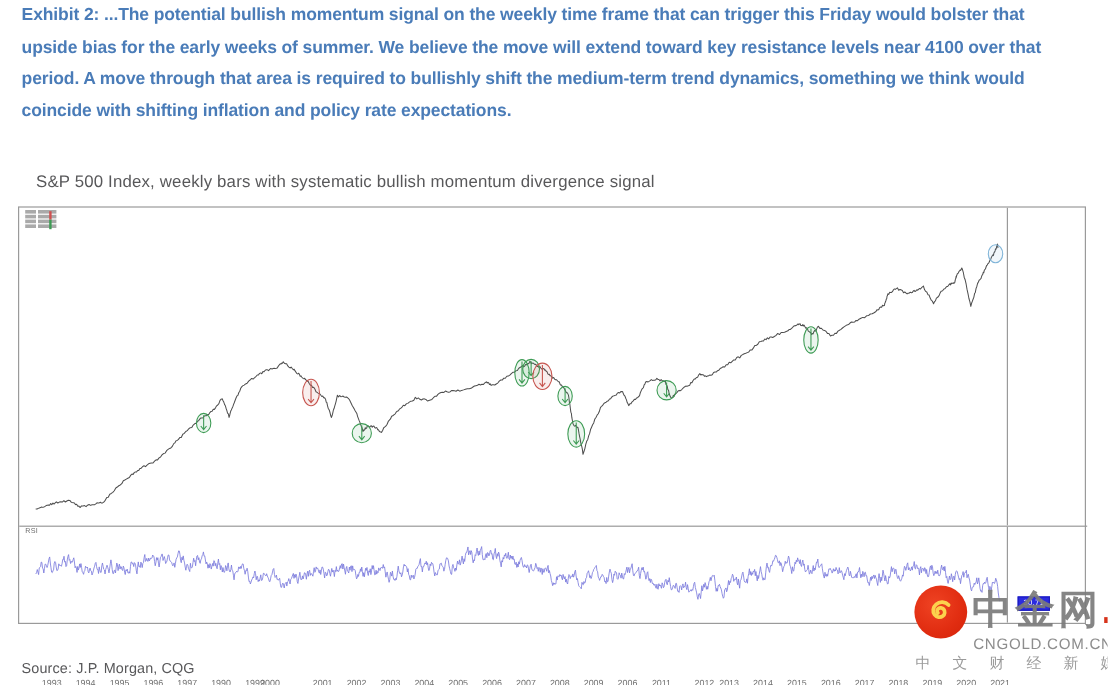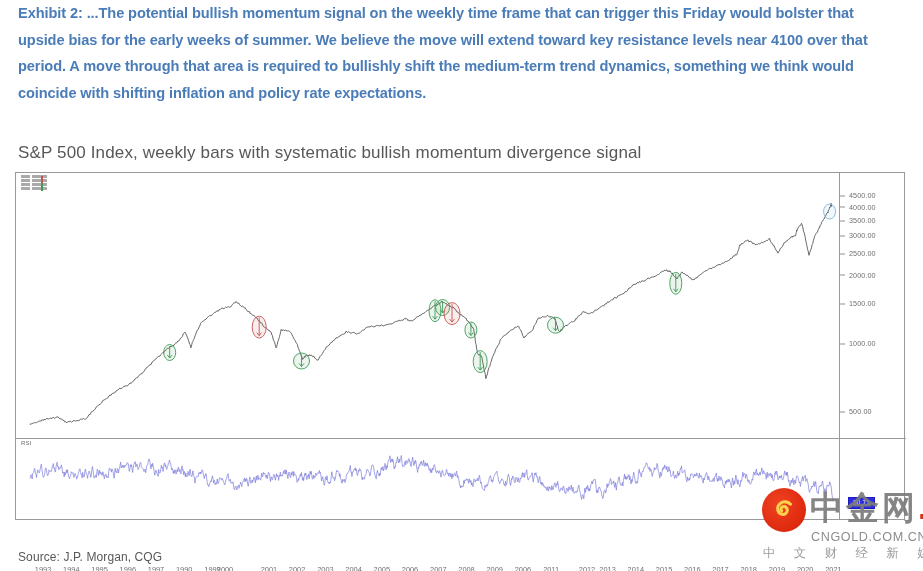--- a/index.html
+++ b/index.html
@@ -26,23 +26,23 @@
     font-size: 14.6px;
     font-weight: bold;
     line-height: 26.5px;
     letter-spacing: -0.1px;
     text-align: left;
   }
 
   
   #chart-subtitle {
     position: absolute;
-    left: 18px;
+    left: 30px;
     top: 143px;
-    font-size: 17px;
+    font-size: 14px;
     color: #58585a;
     letter-spacing: 0.15px;
     white-space: nowrap;
   }
 
   
   #source-line {
     position: absolute;
     left: 18px;
     top: 550px;
@@ -310,31 +310,20 @@
           <g>
             <ellipse cx="659.8" cy="110.3" rx="6" ry="11" fill="#3d9b54" fill-opacity="0.10" stroke="#3d9b54" stroke-width="0.9"></ellipse>
             <path d="M659.8 100.8 L659.8 118.8 M657.4 115.8 L659.8 118.8 L662.2 115.8" fill="none" stroke="#3d9b54" stroke-width="0.9"></path>
           </g>
           <g>
             <ellipse cx="813.6" cy="38.5" rx="6" ry="7.5" fill="#7fb4d8" fill-opacity="0.10" stroke="#7fb4d8" stroke-width="0.9"></ellipse>
           </g>
         </g>
     </svg>
 
-    <div class="y-ticks" id="price-y-ticks">
-        <div class="y-tick" style="top: 22.3px;">4500.00</div>
-        <div class="y-tick" style="top: 33.8px;">4000.00</div>
-        <div class="y-tick" style="top: 47px;">3500.00</div>
-        <div class="y-tick" style="top: 62.1px;">3000.00</div>
-        <div class="y-tick" style="top: 80px;">2500.00</div>
-        <div class="y-tick" style="top: 101.9px;">2000.00</div>
-        <div class="y-tick" style="top: 130.2px;">1500.00</div>
-        <div class="y-tick" style="top: 170px;">1000.00</div>
-        <div class="y-tick" style="top: 238.1px;">500.00</div>
-      </div>
     <div class="axis-rule" style="left:823px;"></div>
   </div>
 
   <div id="rsi-panel">
     <div id="rsi-label">RSI</div>
 
     <svg class="panel-svg" width="890" height="80" viewBox="0 0 890 80">
       <polyline id="rsi-line" fill="none" stroke="#7b7bdc" stroke-width="0.7" stroke-linejoin="round" stroke-linecap="round" points="14.00,39.05 14.54,37.95 15.09,35.64 15.63,37.75 16.17,39.81 16.71,34.26 17.26,33.85 17.80,33.29 18.34,29.38 18.89,29.68 19.43,34.48 19.97,35.04 20.52,38.50 21.06,34.53 21.60,31.11 22.14,31.18 22.69,32.35 23.23,33.94 23.77,32.22 24.32,29.40 24.86,26.52 25.40,25.12 25.94,30.17 26.49,34.15 27.03,37.74 27.57,38.19 28.12,36.72 28.66,35.91 29.20,30.25 29.75,28.94 30.29,29.68 30.83,33.54 31.37,36.44 31.92,36.32 32.46,35.11 33.00,30.85 33.55,32.14 34.09,32.24 34.63,32.24 35.17,32.92 35.72,30.78 36.26,27.24 36.80,27.41 37.35,24.55 37.89,29.45 38.43,28.79 38.97,33.17 39.52,32.53 40.06,27.61 40.60,24.76 41.15,23.18 41.69,27.91 42.23,27.28 42.78,30.59 43.32,28.65 43.86,29.75 44.40,29.25 44.95,27.32 45.49,25.85 46.03,29.32 46.58,34.15 47.12,32.93 47.66,34.38 48.20,38.03 48.75,33.07 49.29,36.06 49.83,34.31 50.38,30.93 50.92,33.87 51.46,30.66 52.01,34.08 52.55,37.60 53.09,38.24 53.63,39.59 54.18,37.19 54.72,36.33 55.26,32.81 55.81,33.78 56.35,34.33 56.89,33.53 57.43,37.29 57.98,38.42 58.52,36.01 59.06,34.41 59.61,36.56 60.15,36.97 60.69,40.14 61.24,38.70 61.78,36.75 62.32,34.39 62.86,32.81 63.41,30.35 63.95,29.64 64.49,33.25 65.04,35.57 65.58,35.57 66.12,38.92 66.66,33.40 67.21,36.10 67.75,37.95 68.29,37.95 68.84,32.45 69.38,30.16 69.92,32.93 70.47,35.40 71.01,35.93 71.55,39.31 72.09,35.53 72.64,33.84 73.18,31.99 73.72,33.69 74.27,35.46 74.81,38.40 75.35,35.06 75.89,30.98 76.44,27.54 76.98,30.79 77.52,35.66 78.07,38.91 78.61,38.97 79.15,36.42 79.70,36.13 80.24,38.47 80.78,34.08 81.32,30.21 81.87,31.77 82.41,36.50 82.95,33.00 83.50,31.08 84.04,35.23 84.58,33.06 85.12,33.40 85.67,35.77 86.21,36.43 86.75,32.74 87.30,34.19 87.84,37.84 88.38,39.78 88.92,35.86 89.47,36.64 90.01,35.23 90.55,38.32 91.10,38.63 91.64,37.36 92.18,38.70 92.73,32.91 93.27,29.31 93.81,29.38 94.35,30.95 94.90,30.41 95.44,33.14 95.98,29.82 96.53,30.44 97.07,32.56 97.61,36.68 98.15,39.24 98.70,33.21 99.24,29.26 99.78,33.16 100.33,32.55 100.87,33.93 101.41,29.43 101.96,30.86 102.50,33.97 103.04,30.51 103.58,29.76 104.13,25.59 104.67,23.11 105.21,28.84 105.76,28.17 106.30,26.30 106.84,28.48 107.38,28.91 107.93,26.00 108.47,28.36 109.01,27.34 109.56,26.06 110.10,26.37 110.64,26.07 111.19,23.56 111.73,24.41 112.27,24.65 112.81,28.98 113.36,32.46 113.90,29.86 114.44,25.71 114.99,27.74 115.53,25.73 116.07,30.37 116.61,33.49 117.16,29.45 117.70,25.46 118.24,24.96 118.79,22.87 119.33,22.84 119.87,28.09 120.42,26.23 120.96,24.80 121.50,27.30 122.04,30.60 122.59,29.62 123.13,28.52 123.67,25.44 124.22,23.45 124.76,23.60 125.30,27.58 125.84,28.65 126.39,28.95 126.93,29.50 127.47,31.21 128.02,32.56 128.56,31.28 129.10,30.10 129.65,33.76 130.19,30.59 130.73,27.21 131.27,25.89 131.82,25.12 132.36,22.27 132.90,20.03 133.45,20.21 133.99,23.32 134.53,28.28 135.07,29.92 135.62,25.38 136.16,27.53 136.70,24.25 137.25,27.89 137.79,30.11 138.33,33.56 138.87,36.19 139.42,32.92 139.96,31.18 140.50,31.97 141.05,34.74 141.59,35.87 142.13,37.31 142.68,30.41 143.22,34.07 143.76,34.25 144.30,33.44 144.85,29.57 145.39,26.16 145.93,28.96 146.48,28.09 147.02,32.48 147.56,27.61 148.10,24.33 148.65,23.89 149.19,27.60 149.73,25.75 150.28,29.45 150.82,30.45 151.36,27.56 151.91,26.68 152.45,24.17 152.99,23.16 153.53,20.91 154.08,24.45 154.62,24.27 155.16,27.65 155.71,30.90 156.25,29.37 156.79,31.06 157.33,34.52 157.88,31.53 158.42,34.15 158.96,30.64 159.51,31.91 160.05,35.22 160.59,32.85 161.14,30.59 161.68,32.79 162.22,28.10 162.76,28.62 163.31,32.50 163.85,30.42 164.39,33.68 164.94,34.95 165.48,30.33 166.02,26.85 166.56,31.45 167.11,30.62 167.65,35.82 168.19,32.30 168.74,34.09 169.28,37.69 169.82,33.95 170.37,37.26 170.91,38.01 171.45,36.67 171.99,32.29 172.54,33.74 173.08,36.69 173.62,32.14 174.17,30.11 174.71,35.00 175.25,37.09 175.79,37.69 176.34,35.63 176.88,31.85 177.42,36.14 177.97,36.64 178.51,40.31 179.05,44.17 179.59,39.21 180.14,38.30 180.68,38.00 181.22,36.97 181.77,37.63 182.31,37.29 182.85,33.51 183.40,33.58 183.94,35.03 184.48,33.03 185.02,34.70 185.57,32.09 186.11,30.86 186.65,31.07 187.20,34.86 187.74,36.51 188.28,39.55 188.82,36.33 189.37,36.64 189.91,34.50 190.45,37.06 191.00,41.89 191.54,45.70 192.08,45.22 192.63,47.65 193.17,46.24 193.71,44.33 194.25,43.35 194.80,41.78 195.34,42.58 195.88,39.15 196.43,36.84 196.97,39.14 197.51,44.14 198.05,41.37 198.60,41.42 199.14,45.67 199.68,44.21 200.23,45.26 200.77,42.74 201.31,40.03 201.86,44.66 202.40,44.51 202.94,42.64 203.48,38.80 204.03,38.73 204.57,39.78 205.11,40.54 205.66,40.93 206.20,39.11 206.74,40.91 207.28,42.11 207.83,43.40 208.37,45.43 208.91,45.74 209.46,43.42 210.00,40.62 210.54,40.05 211.09,37.66 211.63,35.29 212.17,34.73 212.71,39.71 213.26,42.22 213.80,41.67 214.34,40.20 214.89,43.95 215.43,43.44 215.97,44.53 216.51,43.76 217.06,42.87 217.60,47.57 218.14,50.44 218.69,50.38 219.23,47.67 219.77,46.91 220.32,48.65 220.86,50.98 221.40,47.61 221.94,47.03 222.49,46.16 223.03,49.38 223.57,45.94 224.12,45.40 224.66,43.17 225.20,45.69 225.74,47.65 226.29,43.80 226.83,43.16 227.37,41.74 227.92,40.10 228.46,38.85 229.00,42.98 229.54,39.90 230.09,42.14 230.63,39.39 231.17,41.10 231.72,45.71 232.26,47.23 232.80,43.56 233.35,40.85 233.89,37.87 234.43,42.46 234.97,44.32 235.52,43.73 236.06,40.89 236.60,43.50 237.15,41.16 237.69,38.31 238.23,38.44 238.77,40.05 239.32,43.72 239.86,39.07 240.40,37.01 240.95,41.29 241.49,37.09 242.03,36.23 242.58,40.52 243.12,38.77 243.66,39.22 244.20,40.14 244.75,41.16 245.29,37.03 245.83,34.09 246.38,37.93 246.92,37.20 247.46,33.42 248.00,34.85 248.55,34.25 249.09,35.38 249.63,37.61 250.18,38.64 250.72,35.92 251.26,39.75 251.81,36.72 252.35,33.46 252.89,33.71 253.43,35.35 253.98,38.92 254.52,42.62 255.06,37.87 255.61,38.24 256.15,40.90 256.69,40.33 257.23,37.18 257.78,35.34 258.32,36.01 258.86,39.00 259.41,41.18 259.95,37.73 260.49,34.69 261.04,37.71 261.58,36.15 262.12,37.61 262.66,41.47 263.21,36.31 263.75,37.29 264.29,33.17 264.84,37.08 265.38,36.11 265.92,37.34 266.46,36.97 267.01,34.25 267.55,32.33 268.09,34.67 268.64,31.02 269.18,30.69 269.72,35.20 270.27,31.09 270.81,34.24 271.35,36.76 271.89,39.55 272.44,34.35 272.98,33.06 273.52,36.84 274.07,37.40 274.61,38.48 275.15,33.51 275.69,36.17 276.24,32.83 276.78,32.51 277.32,37.35 277.87,32.56 278.41,35.77 278.95,35.86 279.49,35.53 280.04,36.53 280.58,40.45 281.12,43.39 281.67,42.53 282.21,39.70 282.75,41.36 283.30,37.95 283.84,38.01 284.38,35.02 284.92,37.18 285.47,33.53 286.01,37.38 286.55,41.27 287.10,38.23 287.64,41.71 288.18,37.73 288.72,34.54 289.27,36.33 289.81,33.90 290.35,38.67 290.90,40.59 291.44,36.69 291.98,37.83 292.53,35.00 293.07,39.85 293.61,36.79 294.15,32.27 294.70,35.22 295.24,32.40 295.78,36.35 296.33,40.12 296.87,39.68 297.41,36.17 297.95,39.44 298.50,37.26 299.04,38.27 299.58,34.26 300.13,35.43 300.67,36.48 301.21,34.21 301.76,34.09 302.30,33.67 302.84,34.63 303.38,31.44 303.93,34.14 304.47,33.42 305.01,37.49 305.56,41.98 306.10,39.45 306.64,37.63 307.18,40.96 307.73,43.65 308.27,46.27 308.81,43.92 309.36,37.90 309.90,38.81 310.44,41.09 310.99,36.82 311.53,41.27 312.07,43.81 312.61,43.61 313.16,44.74 313.70,43.02 314.24,44.14 314.79,41.29 315.33,36.62 315.87,32.76 316.41,36.68 316.96,38.49 317.50,39.30 318.04,38.24 318.59,41.70 319.13,40.20 319.67,37.71 320.22,33.35 320.76,31.26 321.30,32.71 321.84,32.04 322.39,33.03 322.93,33.38 323.47,37.62 324.02,34.86 324.56,39.75 325.10,40.80 325.64,44.01 326.19,44.18 326.73,40.28 327.27,42.28 327.82,41.37 328.36,40.29 328.90,43.48 329.44,42.16 329.99,39.43 330.53,35.35 331.07,34.63 331.62,34.77 332.16,33.13 332.70,32.42 333.25,31.40 333.79,28.53 334.33,26.51 334.87,33.24 335.42,32.94 335.96,37.59 336.50,33.22 337.05,33.22 337.59,31.62 338.13,30.11 338.67,30.93 339.22,28.68 339.76,31.77 340.30,29.96 340.85,34.22 341.39,36.49 341.93,35.05 342.48,31.05 343.02,32.41 343.56,29.58 344.10,30.74 344.65,30.70 345.19,33.50 345.73,37.83 346.28,40.95 346.82,38.12 347.36,39.34 347.90,40.06 348.45,40.07 348.99,36.62 349.53,35.70 350.08,35.21 350.62,30.87 351.16,30.75 351.71,30.25 352.25,32.31 352.79,33.07 353.33,33.66 353.88,36.98 354.42,35.43 354.96,31.52 355.51,27.96 356.05,25.94 356.59,25.81 357.13,26.67 357.68,28.45 358.22,32.59 358.76,35.01 359.31,37.15 359.85,39.50 360.39,39.63 360.94,33.07 361.48,31.36 362.02,34.11 362.56,34.95 363.11,37.13 363.65,34.35 364.19,36.19 364.74,31.79 365.28,28.54 365.82,31.06 366.36,30.67 366.91,27.52 367.45,31.92 367.99,30.29 368.54,27.63 369.08,24.39 369.62,28.16 370.16,30.93 370.71,26.62 371.25,28.84 371.79,23.94 372.34,21.48 372.88,21.33 373.42,19.44 373.97,16.80 374.51,23.41 375.05,21.40 375.59,19.91 376.14,23.09 376.68,19.88 377.22,21.50 377.77,26.90 378.31,30.03 378.85,27.53 379.39,28.27 379.94,23.31 380.48,23.92 381.02,20.64 381.57,17.69 382.11,21.85 382.65,23.87 383.20,20.16 383.74,23.28 384.28,19.43 384.82,18.47 385.37,16.50 385.91,23.07 386.45,27.34 387.00,27.51 387.54,26.66 388.08,27.45 388.62,23.57 389.17,22.28 389.71,25.81 390.25,21.47 390.80,21.79 391.34,24.33 391.88,23.48 392.43,20.02 392.97,19.47 393.51,22.78 394.05,22.28 394.60,26.97 395.14,27.47 395.68,22.58 396.23,20.85 396.77,18.02 397.31,24.29 397.85,26.52 398.40,22.41 398.94,24.56 399.48,21.03 400.03,22.74 400.57,28.05 401.11,30.32 401.66,33.40 402.20,28.22 402.74,29.39 403.28,25.58 403.83,26.85 404.37,23.42 404.91,24.34 405.46,22.08 406.00,25.86 406.54,26.36 407.08,24.30 407.63,21.20 408.17,26.83 408.71,27.43 409.26,23.50 409.80,26.20 410.34,24.58 410.89,27.09 411.43,24.33 411.97,27.27 412.51,26.93 413.06,31.18 413.60,31.34 414.14,29.50 414.69,33.86 415.23,30.90 415.77,33.51 416.31,29.10 416.86,31.11 417.40,27.83 417.94,26.37 418.49,25.55 419.03,28.08 419.57,31.79 420.11,33.57 420.66,33.65 421.20,31.51 421.74,33.07 422.29,32.75 422.83,34.34 423.37,31.75 423.92,32.13 424.46,35.11 425.00,38.11 425.54,34.71 426.09,31.94 426.63,31.18 427.17,35.21 427.72,36.29 428.26,36.76 428.80,36.61 429.34,35.15 429.89,33.99 430.43,30.45 430.97,31.97 431.52,34.78 432.06,34.00 432.60,37.07 433.15,33.86 433.69,34.54 434.23,37.90 434.77,34.27 435.32,35.34 435.86,39.75 436.40,34.93 436.95,37.80 437.49,37.90 438.03,34.65 438.57,34.31 439.12,35.11 439.66,37.09 440.20,33.57 440.75,32.16 441.29,38.42 441.83,36.48 442.38,38.96 442.92,40.98 443.46,44.74 444.00,46.66 444.55,49.06 445.09,46.64 445.63,48.15 446.18,46.95 446.72,47.78 447.26,47.60 447.80,41.60 448.35,44.36 448.89,40.92 449.43,41.20 449.98,41.68 450.52,39.75 451.06,40.98 451.61,40.25 452.15,42.66 452.69,44.21 453.23,39.68 453.78,42.27 454.32,43.46 454.86,41.44 455.41,46.07 455.95,43.64 456.49,46.82 457.03,47.67 457.58,42.88 458.12,39.79 458.66,40.49 459.21,43.16 459.75,41.53 460.29,40.85 460.84,41.67 461.38,39.28 461.92,41.98 462.46,40.64 463.01,37.35 463.55,36.11 464.09,40.93 464.64,44.27 465.18,43.14 465.72,46.34 466.26,49.10 466.81,49.84 467.35,50.39 467.89,50.85 468.44,51.61 468.98,46.28 469.52,47.83 470.06,48.32 470.61,45.59 471.15,46.98 471.69,46.47 472.24,42.84 472.78,42.33 473.32,38.59 473.87,37.94 474.41,36.62 474.95,39.01 475.49,42.39 476.04,40.76 476.58,43.15 477.12,41.47 477.67,38.21 478.21,37.39 478.75,35.55 479.29,34.87 479.84,33.81 480.38,33.21 480.92,32.23 481.47,36.57 482.01,37.47 482.55,41.93 483.10,42.82 483.64,44.65 484.18,43.10 484.72,41.52 485.27,41.49 485.81,39.62 486.35,40.18 486.90,41.43 487.44,42.29 487.98,45.83 488.52,45.22 489.07,47.31 489.61,42.21 490.15,45.89 490.70,45.54 491.24,41.07 491.78,37.68 492.33,35.29 492.87,37.37 493.41,38.65 493.95,43.98 494.50,46.52 495.04,44.18 495.58,39.45 496.13,40.39 496.67,37.03 497.21,38.01 497.75,38.22 498.30,43.20 498.84,43.79 499.38,42.68 499.93,38.33 500.47,39.90 501.01,40.44 501.56,42.82 502.10,38.54 502.64,41.05 503.18,43.32 503.73,43.44 504.27,39.05 504.81,39.88 505.36,38.08 505.90,35.83 506.44,33.57 506.98,38.15 507.53,35.20 508.07,33.83 508.61,38.42 509.16,35.09 509.70,34.86 510.24,32.61 510.78,30.77 511.33,36.64 511.87,40.52 512.41,40.99 512.96,39.11 513.50,38.81 514.04,37.99 514.59,36.99 515.13,36.80 515.67,35.53 516.21,33.68 516.76,40.48 517.30,43.16 517.84,38.94 518.39,36.18 518.93,34.01 519.47,35.83 520.01,33.63 520.56,37.60 521.10,37.09 521.64,40.11 522.19,43.68 522.73,42.31 523.27,38.30 523.82,37.45 524.36,42.91 524.90,44.89 525.44,43.11 525.99,46.43 526.53,43.64 527.07,44.56 527.62,47.28 528.16,46.81 528.70,48.41 529.24,48.78 529.79,47.78 530.33,50.51 530.87,51.27 531.42,47.90 531.96,51.62 532.50,52.03 533.05,47.40 533.59,49.35 534.13,48.45 534.67,49.74 535.22,51.24 535.76,46.68 536.30,48.08 536.85,50.77 537.39,49.92 537.93,46.28 538.47,44.37 539.02,43.74 539.56,47.56 540.10,48.31 540.65,44.61 541.19,45.99 541.73,42.40 542.28,46.28 542.82,49.75 543.36,52.46 543.90,52.46 544.45,50.94 544.99,48.87 545.53,48.95 546.08,50.25 546.62,51.36 547.16,47.20 547.70,47.12 548.25,50.58 548.79,53.76 549.33,53.49 549.88,54.66 550.42,49.48 550.96,49.07 551.51,49.73 552.05,52.59 552.59,49.05 553.13,47.57 553.68,50.85 554.22,49.80 554.76,49.69 555.31,46.12 555.85,50.78 556.39,52.36 556.93,48.19 557.48,51.21 558.02,54.44 558.56,54.03 559.11,53.41 559.65,52.44 560.19,53.65 560.73,52.25 561.28,52.91 561.82,49.93 562.36,47.12 562.91,46.20 563.45,50.59 563.99,52.67 564.54,55.05 565.08,58.31 565.62,60.44 566.16,56.77 566.71,55.56 567.25,57.31 567.79,59.78 568.34,54.23 568.88,49.09 569.42,53.43 569.96,50.96 570.51,47.86 571.05,50.36 571.59,46.50 572.14,48.55 572.68,52.09 573.22,49.61 573.77,52.02 574.31,48.93 574.85,45.78 575.39,44.61 575.94,42.12 576.48,44.99 577.02,42.63 577.57,40.73 578.11,40.56 578.65,41.09 579.19,40.37 579.74,44.81 580.28,49.71 580.82,53.75 581.37,51.27 581.91,53.67 582.45,48.97 583.00,49.03 583.54,47.90 584.08,49.85 584.62,51.01 585.17,52.45 585.71,55.54 586.25,57.88 586.80,59.53 587.34,58.58 587.88,52.54 588.42,51.92 588.97,50.94 589.51,54.16 590.05,52.79 590.60,48.48 591.14,44.72 591.68,48.44 592.23,45.46 592.77,46.37 593.31,43.15 593.85,42.06 594.40,39.51 594.94,40.61 595.48,45.44 596.03,43.74 596.57,43.59 597.11,43.91 597.65,41.85 598.20,46.60 598.74,48.36 599.28,43.48 599.83,47.66 600.37,51.18 600.91,44.92 601.46,44.23 602.00,41.86 602.54,39.03 603.08,37.75 603.63,40.98 604.17,44.89 604.71,46.04 605.26,46.26 605.80,46.31 606.34,43.38 606.88,47.04 607.43,41.39 607.97,38.80 608.51,34.98 609.06,39.94 609.60,37.25 610.14,40.62 610.68,38.18 611.23,39.61 611.77,36.84 612.31,37.42 612.86,35.49 613.40,40.78 613.94,37.27 614.49,41.50 615.03,45.03 615.57,40.52 616.11,43.08 616.66,39.59 617.20,36.63 617.74,33.19 618.29,37.28 618.83,39.51 619.37,42.91 619.91,44.51 620.46,42.49 621.00,43.87 621.54,44.12 622.09,38.36 622.63,33.26 623.17,30.21 623.72,34.06 624.26,33.61 624.80,36.70 625.34,38.03 625.89,34.06 626.43,32.03 626.97,32.71 627.52,31.18 628.06,28.32 628.60,28.64 629.14,27.35 629.69,25.92 630.23,23.80 630.77,23.97 631.32,25.42 631.86,27.37 632.40,29.94 632.95,30.01 633.49,28.36 634.03,32.40 634.57,29.75 635.12,30.76 635.66,33.82 636.20,37.44 636.75,34.91 637.29,32.98 637.83,32.11 638.37,28.67 638.92,30.63 639.46,29.71 640.00,30.07 640.55,27.23 641.09,24.38 641.63,25.93 642.18,31.86 642.72,33.18 643.26,35.48 643.80,38.98 644.35,33.32 644.89,36.53 645.43,36.95 645.98,33.12 646.52,29.50 647.06,30.80 647.60,27.84 648.15,29.34 648.69,25.88 649.23,28.04 649.78,28.13 650.32,30.67 650.86,27.34 651.41,31.94 651.95,33.06 652.49,29.57 653.03,27.72 653.58,32.09 654.12,30.96 654.66,35.56 655.21,37.58 655.75,36.77 656.29,36.40 656.83,35.70 657.38,32.08 657.92,35.65 658.46,39.47 659.01,38.33 659.55,36.09 660.09,38.17 660.63,39.08 661.18,35.31 661.72,32.28 662.26,36.88 662.81,34.32 663.35,35.82 663.89,32.17 664.44,29.41 664.98,29.84 665.52,26.86 666.06,33.15 666.61,34.02 667.15,33.08 667.69,32.42 668.24,31.60 668.78,30.82 669.32,34.96 669.86,38.38 670.41,41.26 670.95,42.72 671.49,37.89 672.04,40.98 672.58,41.41 673.12,39.29 673.67,41.17 674.21,38.06 674.75,35.08 675.29,35.34 675.84,34.59 676.38,36.02 676.92,36.59 677.47,38.58 678.01,36.95 678.55,34.96 679.09,37.13 679.64,35.77 680.18,36.86 680.72,33.87 681.27,35.80 681.81,36.03 682.35,39.20 682.90,38.36 683.44,34.03 683.98,38.37 684.52,37.77 685.07,36.50 685.61,37.65 686.15,40.28 686.70,42.08 687.24,44.09 687.78,39.07 688.32,40.85 688.87,38.41 689.41,36.31 689.95,34.98 690.50,33.53 691.04,35.13 691.58,40.28 692.13,40.95 692.67,37.10 693.21,39.48 693.75,42.23 694.30,42.33 694.84,42.45 695.38,42.44 695.93,41.44 696.47,42.32 697.01,40.13 697.55,39.08 698.10,42.62 698.64,37.79 699.18,37.79 699.73,36.56 700.27,33.91 700.81,38.97 701.35,42.51 701.90,39.54 702.44,41.58 702.98,37.13 703.53,38.74 704.07,41.64 704.61,38.22 705.16,37.85 705.70,40.95 706.24,40.79 706.78,44.33 707.33,46.75 707.87,46.48 708.41,48.95 708.96,45.64 709.50,41.99 710.04,44.69 710.58,41.28 711.13,43.17 711.67,41.23 712.21,40.14 712.76,43.07 713.30,40.49 713.84,42.24 714.39,43.61 714.93,46.62 715.47,48.93 716.01,43.28 716.56,39.04 717.10,43.02 717.64,46.32 718.19,41.86 718.73,44.90 719.27,41.11 719.81,36.14 720.36,38.59 720.90,42.13 721.44,45.13 721.99,40.68 722.53,43.77 723.07,45.67 723.62,47.78 724.16,47.22 724.70,41.38 725.24,42.69 725.79,41.21 726.33,37.02 726.87,33.20 727.42,37.48 727.96,34.73 728.50,34.55 729.04,34.81 729.59,39.28 730.13,35.78 730.67,35.34 731.22,39.65 731.76,42.09 732.30,43.22 732.85,40.75 733.39,42.43 733.93,44.70 734.47,45.35 735.02,44.26 735.56,42.85 736.10,40.12 736.65,41.17 737.19,36.36 737.73,32.92 738.27,33.65 738.82,36.31 739.36,34.55 739.90,31.18 740.45,30.03 740.99,35.97 741.53,33.98 742.08,35.50 742.62,36.79 743.16,35.42 743.70,33.38 744.25,36.12 744.79,32.77 745.33,32.39 745.88,28.95 746.42,34.66 746.96,35.13 747.50,31.56 748.05,32.12 748.59,34.73 749.13,34.29 749.68,35.66 750.22,40.11 750.76,34.68 751.30,33.22 751.85,38.34 752.39,35.03 752.93,34.41 753.48,35.20 754.02,37.11 754.56,34.07 755.11,35.10 755.65,39.02 756.19,35.58 756.73,40.15 757.28,41.78 757.82,41.33 758.36,38.25 758.91,34.13 759.45,32.58 759.99,35.85 760.53,32.06 761.08,33.26 761.62,38.59 762.16,40.73 762.71,39.71 763.25,36.90 763.79,38.94 764.34,37.45 764.88,39.09 765.42,36.15 765.96,39.69 766.51,40.99 767.05,40.64 767.59,39.17 768.14,34.54 768.68,31.93 769.22,35.26 769.76,35.88 770.31,33.39 770.85,36.85 771.39,32.97 771.94,37.94 772.48,42.44 773.02,41.33 773.57,45.28 774.11,47.17 774.65,44.27 775.19,40.99 775.74,44.13 776.28,43.44 776.82,39.12 777.37,41.89 777.91,45.77 778.45,41.68 778.99,41.04 779.54,44.36 780.08,39.74 780.62,37.16 781.17,36.72 781.71,37.42 782.25,39.73 782.80,41.89 783.34,44.00 783.88,43.08 784.42,47.40 784.97,43.73 785.51,40.67 786.05,40.00 786.60,37.33 787.14,42.04 787.68,39.00 788.22,38.00 788.77,38.02 789.31,36.20 789.85,42.50 790.40,40.32 790.94,39.54 791.48,42.61 792.03,44.31 792.57,48.33 793.11,52.13 793.65,53.46 794.20,50.39 794.74,50.07 795.28,50.03 795.83,46.95 796.37,48.10 796.91,46.93 797.45,45.95 798.00,42.51 798.54,47.64 799.08,45.78 799.63,42.55 800.17,46.76 800.71,51.44 801.25,53.64 801.80,53.15 802.34,54.65 802.88,49.04 803.43,47.18 803.97,47.58 804.51,46.04 805.06,47.20 805.60,46.34 806.14,43.26 806.68,42.06 807.23,46.85 807.77,50.57 808.31,52.67 808.86,49.61 809.40,50.73 809.94,53.05 810.48,50.05 811.03,46.13 811.57,46.74 812.11,46.21 812.66,47.27 813.20,46.01 813.74,42.86 814.29,44.22 814.83,46.21 815.37,49.72 815.91,55.14 816.46,58.91 817.00,61.74"></polyline>
     </svg>
 

